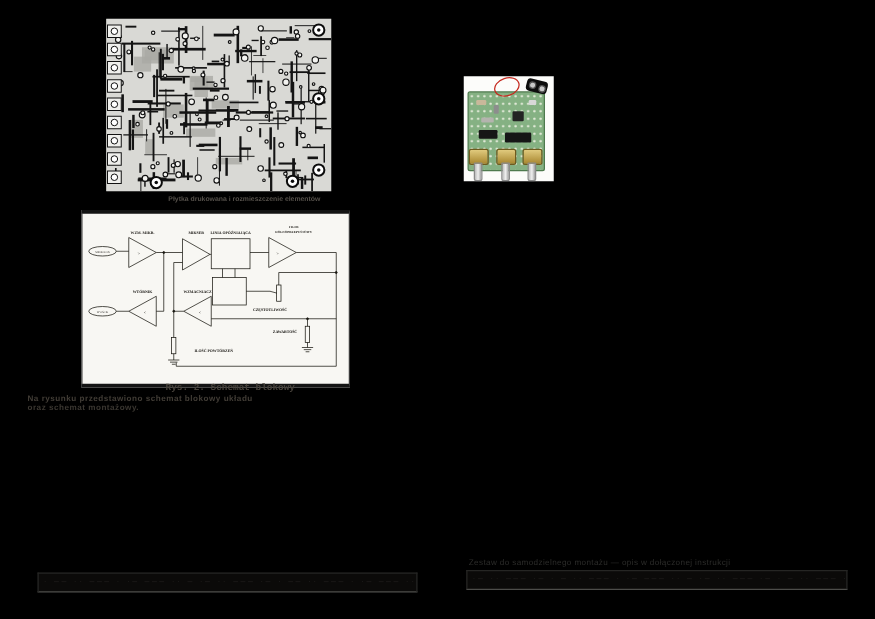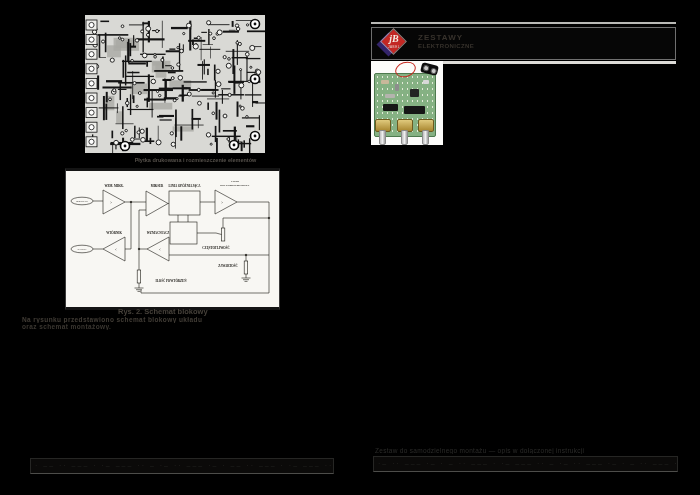--- a/index.html
+++ b/index.html
@@ -16,22 +16,22 @@
   .diagram{position:absolute;left:65px;top:168px;width:213px;height:136px;background:#f8f7f3;
            border-top:3px solid #141414;border-bottom:3px solid #141414;
            border-left:1px solid #3a3a3a;border-right:1px solid #3a3a3a;}
   .diagram svg{display:block;width:213px;height:136px;}
   .diagram text{font-family:"Liberation Serif",serif;fill:#15130f;}
   .dlabel{font-size:3.1px;font-weight:bold;text-anchor:middle;}
   .dlabel-sm{font-size:2.6px;font-weight:bold;text-anchor:middle;}
   .doval{font-size:2.2px;text-anchor:middle;}
   .dmark{font-size:3.4px;text-anchor:middle;font-style:italic;}
 
-  .diagram-caption{position:absolute;left:118px;top:307px;width:118px;text-align:left;
-                   font-size:7.5px;font-weight:bold;color:#46413a;white-space:nowrap;}
+  .diagram-caption{position:absolute;left:118px;top:307px;width:118px;text-align:right;
+                   font-size:7.5px;font-weight:bold;color:#46413a;white-space:nowrap;font-family:Liberation Mono, monospace;}
   .body-line1{position:absolute;left:22px;top:316px;width:215px;font-size:6.5px;font-weight:bold;
               color:#423d36;white-space:nowrap;overflow:hidden;letter-spacing:.4px;}
   .body-line2{position:absolute;left:22px;top:323px;width:140px;font-size:6.5px;font-weight:bold;
               color:#3b3731;white-space:nowrap;overflow:hidden;letter-spacing:.4px;}
 
   
   .right-header{position:absolute;left:371px;top:22px;width:305px;}
   .rule-top{height:2px;background:#b9b9b6;margin-bottom:3px;}
   .band{position:relative;height:31px;background:#060606;border:1px solid #6f6f6f;}
   .rule-bottom{height:3px;background:#dddcd8;margin-top:1px;}
@@ -461,36 +461,20 @@
       <text class="dmark" x="156" y="33">&gt;</text>
       <text class="dmark" x="50" y="80">&lt;</text>
       <text class="dmark" x="94" y="80">&lt;</text>
     </svg>
   </section>
   <div class="diagram-caption">Rys. 2. Schemat blokowy</div>
 
   <div class="body-line1">Na rysunku przedstawiono schemat blokowy układu</div>
   <div class="body-line2">oraz schemat montażowy.</div>
 
-  <header class="right-header">
-    <div class="rule-top"></div>
-    <div class="band">
-      <div class="logo">
-        <div class="diamond purple"></div>
-        <div class="diamond red"></div>
-        <div class="logo-letters">jB</div>
-        <div class="logo-name">JABEL</div>
-      </div>
-      <div class="side-text">
-        <div class="l1">ZESTAWY</div>
-        <div class="l2">ELEKTRONICZNE</div>
-      </div>
-    </div>
-    <div class="rule-bottom"></div>
-  </header>
 
   <figure class="photo">
     <div class="board">
       <div class="ic dip1"></div>
       <div class="ic dip2"></div>
       <div class="ic sq"></div>
       <div class="part" style="left:6px;top:6px;width:8px;height:4px;background:#c9b89a;"></div>
       <div class="part" style="left:20px;top:10px;width:4px;height:7px;background:#8d8d8d;"></div>
       <div class="part" style="left:48px;top:6px;width:6px;height:4px;background:#d8d8d8;"></div>
       <div class="part" style="left:10px;top:20px;width:10px;height:4px;background:#b4b4ae;"></div>

